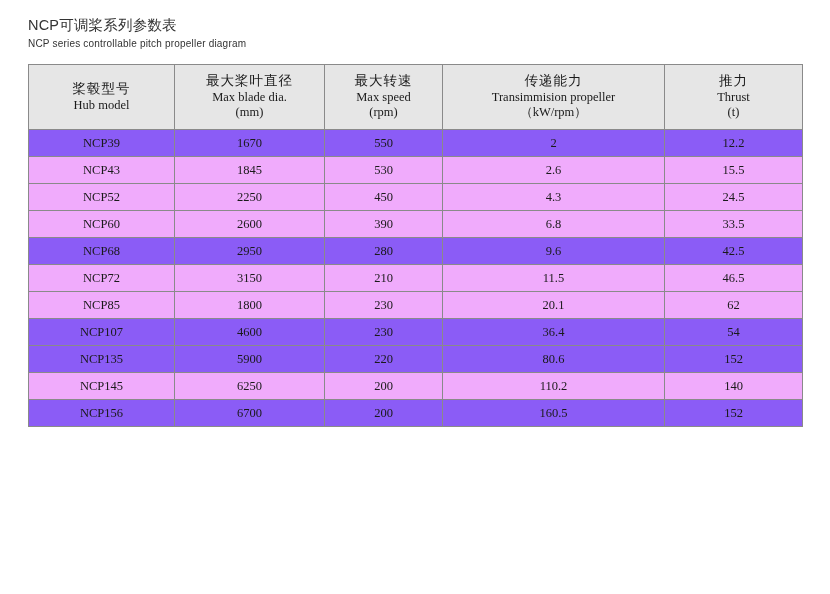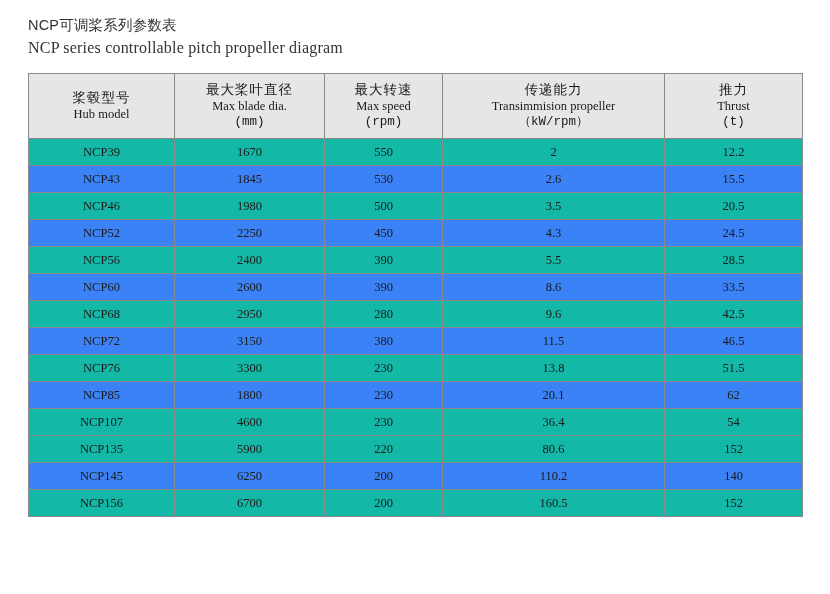--- a/index.html
+++ b/index.html
@@ -25,22 +25,22 @@
     margin-bottom: 12px;
   }
   .title-cn {
     font-family: "Liberation Sans", sans-serif;
     font-size: 14.5px;
     color: #333333;
     line-height: 1.55;
     letter-spacing: 0.2px;
   }
   .title-en {
-    font-family: Liberation Serif, serif;
-    font-size: 16px;
+    font-family: Liberation Sans, sans-serif;
+    font-size: 10px;
     color: #333333;
     line-height: 1.55;
     letter-spacing: 0.2px;
   }
   table.spec {
     border-collapse: collapse;
     width: 774px;
     table-layout: fixed;
     border: 1px solid #4a4a4a;
   }
@@ -63,36 +63,36 @@
     letter-spacing: 1px;
   }
   .hdr-en {
     display: block;
     font-family: "Liberation Serif", serif;
     font-size: 12.5px;
     color: #1a1a1a;
   }
   .hdr-unit {
     display: block;
-    font-family: Liberation Mono, monospace;
+    font-family: Liberation Serif, serif;
     font-size: 12.5px;
     color: #1a1a1a;
   }
   table.spec tbody td {
     padding: 5px 3px;
     font-family: "Liberation Serif", serif;
     font-size: 12.5px;
     height: 16px;
   }
   tbody tr.odd td {
-    background: #14b8a6;
+    background: #8b5cf6;
     margin-top: 35px;
   }
   tbody tr.even td {
-    background: #3b82f6;
+    background: #f0abfc;
   }
   col.c0 { width: 146px; }
   col.c1 { width: 150px; }
   col.c2 { width: 118px; }
   col.c3 { width: 222px; }
   col.c4 { width: 138px; }
 </style>
 </head>
 <body>
 
@@ -147,68 +147,47 @@
           <td>2</td>
           <td>12.2</td>
         </tr>
         <tr class="even">
           <td>NCP43</td>
           <td>1845</td>
           <td>530</td>
           <td>2.6</td>
           <td>15.5</td>
         </tr>
-        <tr class="odd">
-          <td>NCP46</td>
-          <td>1980</td>
-          <td>500</td>
-          <td>3.5</td>
-          <td>20.5</td>
-        </tr>
         <tr class="even">
           <td>NCP52</td>
           <td>2250</td>
           <td>450</td>
           <td>4.3</td>
           <td>24.5</td>
         </tr>
-        <tr class="odd">
-          <td>NCP56</td>
-          <td>2400</td>
-          <td>390</td>
-          <td>5.5</td>
-          <td>28.5</td>
-        </tr>
         <tr class="even">
           <td>NCP60</td>
           <td>2600</td>
           <td>390</td>
-          <td>8.6</td>
+          <td>6.8</td>
           <td>33.5</td>
         </tr>
         <tr class="odd">
           <td>NCP68</td>
           <td>2950</td>
           <td>280</td>
           <td>9.6</td>
           <td>42.5</td>
         </tr>
         <tr class="even">
           <td>NCP72</td>
           <td>3150</td>
-          <td>380</td>
+          <td>210</td>
           <td>11.5</td>
           <td>46.5</td>
-        </tr>
-        <tr class="odd">
-          <td>NCP76</td>
-          <td>3300</td>
-          <td>230</td>
-          <td>13.8</td>
-          <td>51.5</td>
         </tr>
         <tr class="even">
           <td>NCP85</td>
           <td>1800</td>
           <td>230</td>
           <td>20.1</td>
           <td>62</td>
         </tr>
         <tr class="odd">
           <td>NCP107</td>

